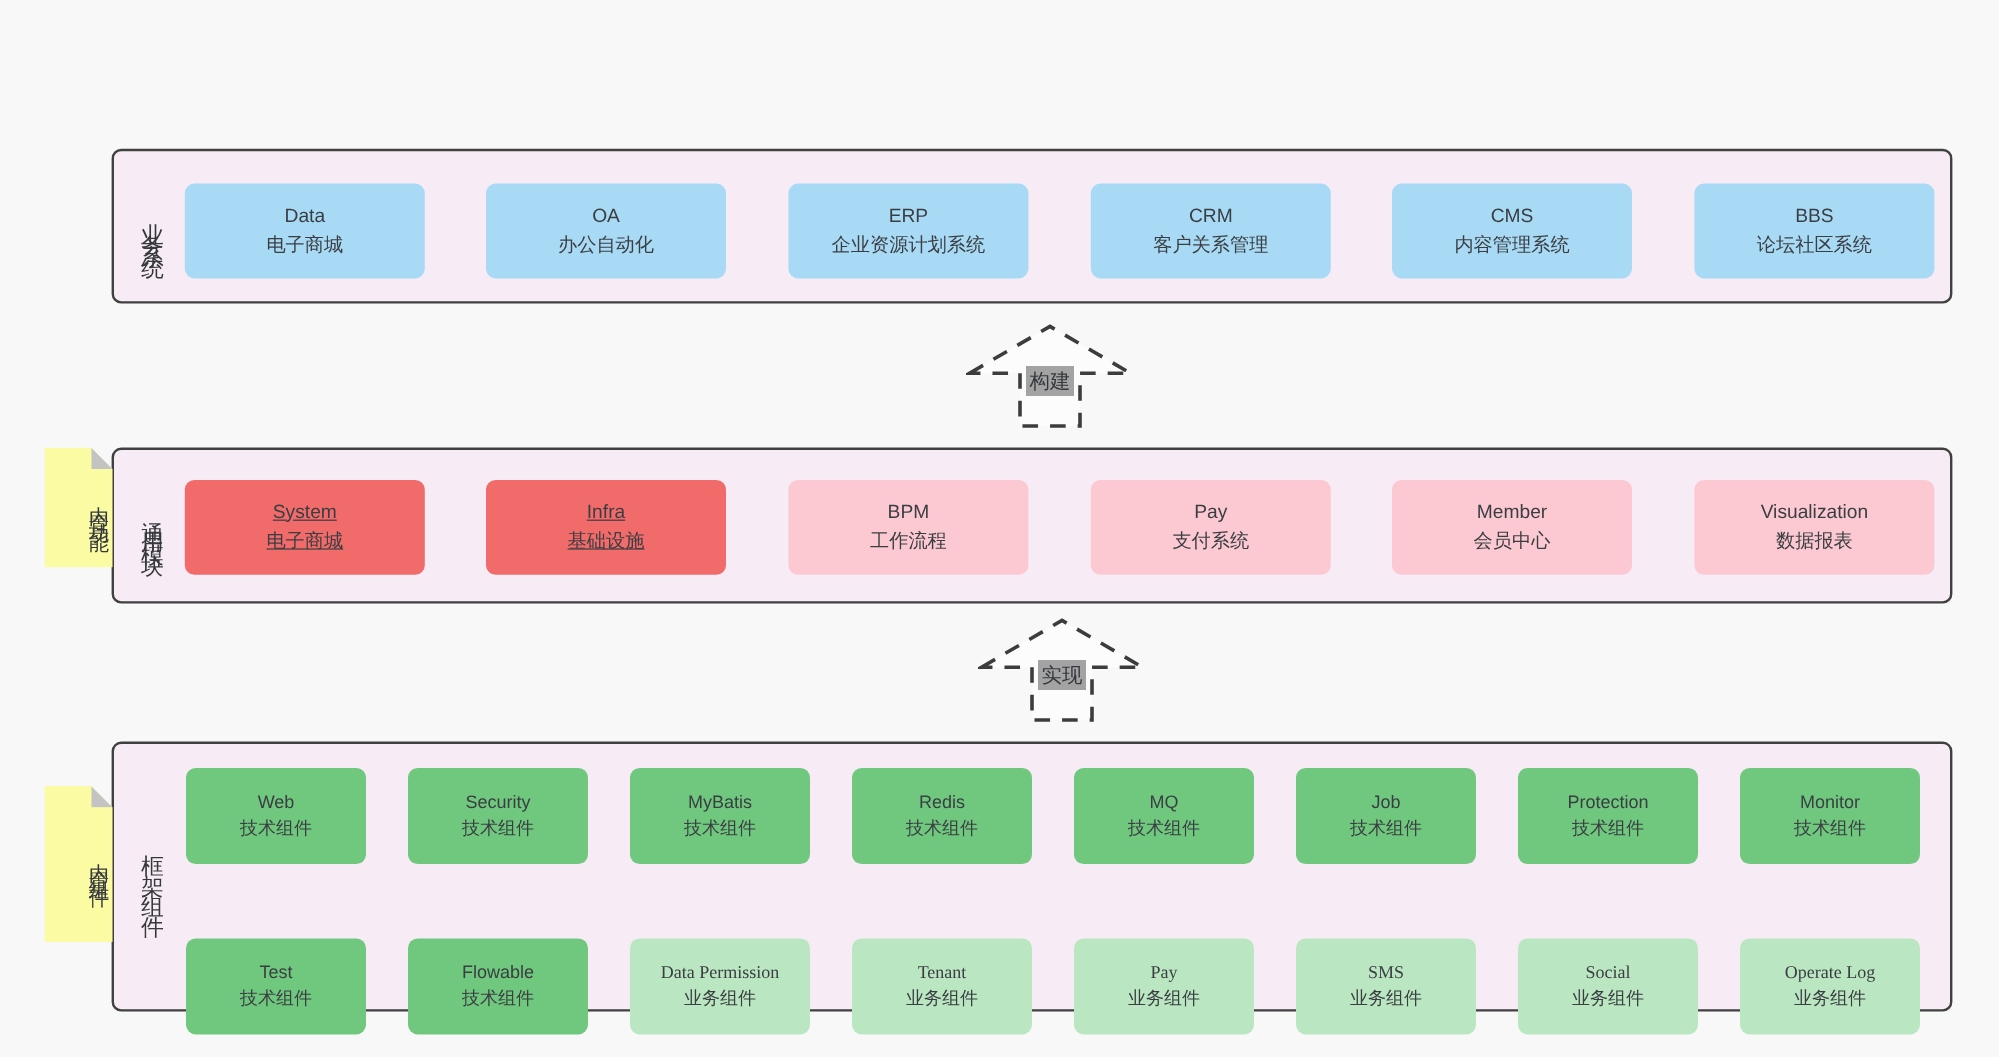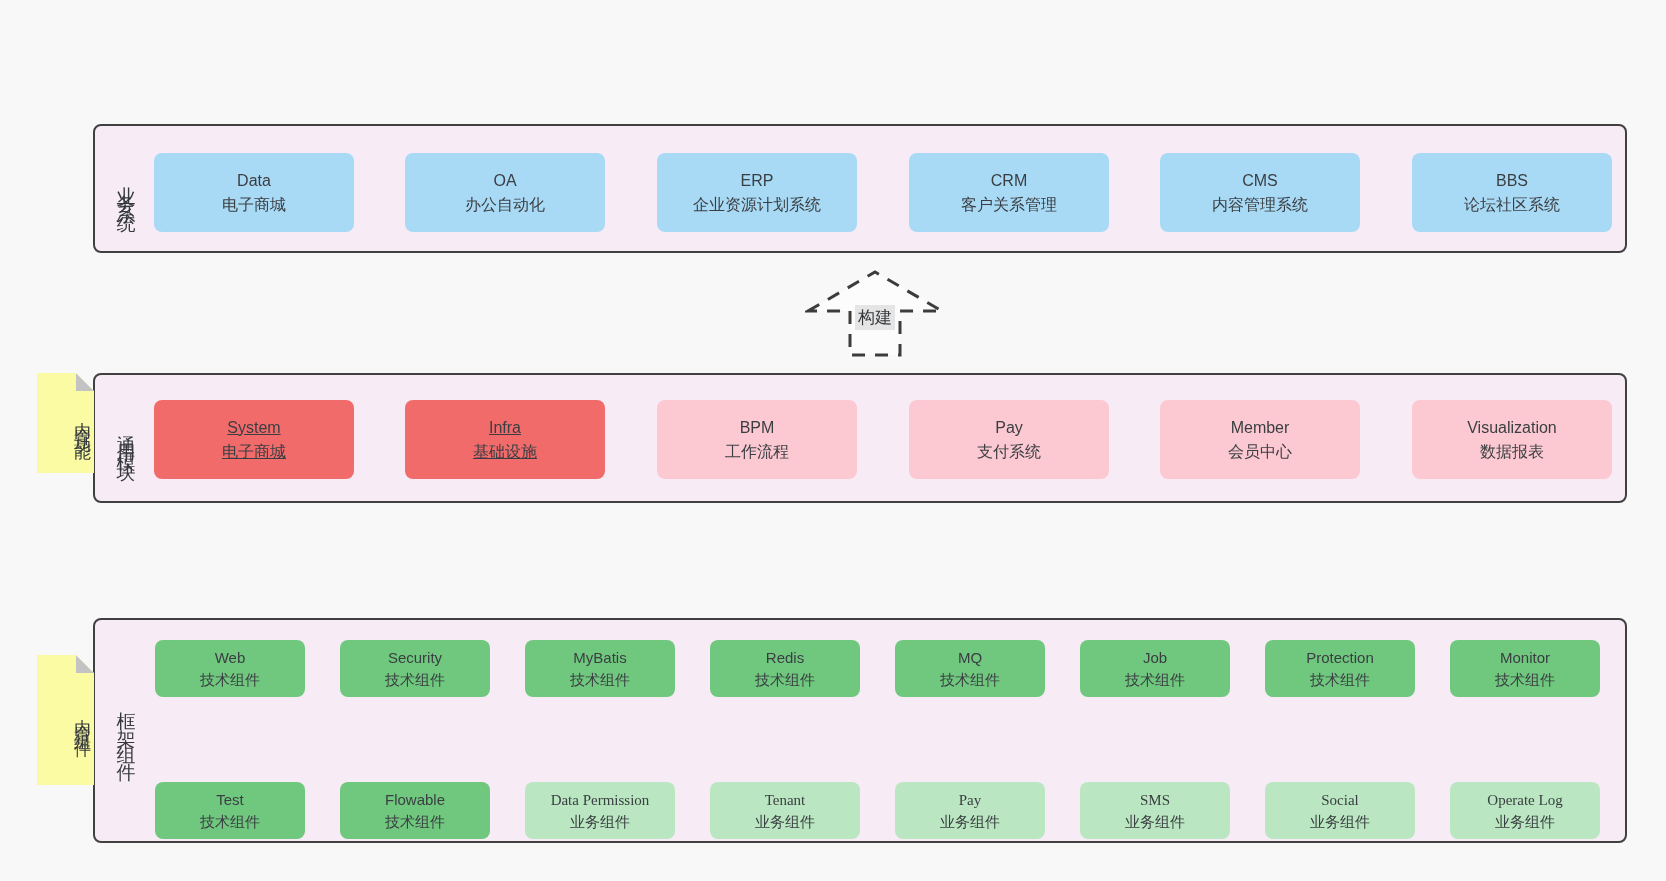--- a/index.html
+++ b/index.html
@@ -47,21 +47,21 @@
     flex-direction:column;
     align-items:center;
     justify-content:center;
     text-align:center;
     border-radius:8px;
     padding:0 12px;
   }
   .box .t, .box .s { line-height:24px; font-size:16px; }
   .band-row1 .box { top:27px; height:79px; width:200px; }
   #band-modules .box { top:25px; height:79px; width:200px; }
-  #band-framework .box { width:150px; height:57px; padding:4px 16px; }
+  #band-framework .box { width:150px; height:80px; padding:4px 16px; }
   #band-framework .box .t, #band-framework .box .s { font-size:15px; line-height:22px; }
   #band-framework .row-top .box { top:20px; }
   #band-framework .row-bottom .box { top:142px;margin-top:20px; }
 
   .blue  { background: var(--blue,  #a8daf5); }
   .red   { background: var(--red,   #f26b6b); text-decoration: underline; }
   .pink  { background: var(--pink,  #fcc9d2); }
   .g1    { background: var(--green-dark,  #70c87f); }
   .g2    { background: var(--green-light, #bae7c1); font-family: Liberation Serif, serif; }
 
@@ -93,21 +93,21 @@
 
   
   .arrow { position:absolute; width:140px; height:90px; z-index:0; }
   #arrow-build { left:805px; top:269px; }
   #arrow-implement { left:815px; top:514px; }
   .arrow svg { position:absolute; inset:0; }
   .arrow-label {
     position:absolute;
     left:50%; top:36px;
     transform:translateX(-50%);
-    background:#e5e5e5;
+    background:#a3a3a3;
     padding:1px 3px;
     font-size:17px;
     color:#35393c;
     white-space:nowrap;
   }
 </style>
 </head>
 <body>
 
 <div class="canvas">
@@ -172,20 +172,26 @@
         <div class="t">Member</div>
         <div class="s">会员中心</div>
       </div>
       <div class="box pink" style="left:1317px">
         <div class="t">Visualization</div>
         <div class="s">数据报表</div>
       </div>
     </div>
   </div>
 
+  <div class="arrow" id="arrow-implement">
+    <svg viewBox="0 0 140 90">
+      <polygon points="3,42 70,3 137,42 95,42 95,86 45,86 45,42" fill="#fcfcfc" stroke="#3c3c3c" stroke-width="3" stroke-dasharray="13 10"></polygon>
+    </svg>
+    <div class="arrow-label">实现</div>
+  </div>
 
   <div class="band" id="band-framework">
     <div class="band-label">框架组件</div>
 
     <div class="row-top">
       <div class="box g1" style="left:60px">
         <div class="t">Web</div>
         <div class="s">技术组件</div>
       </div>
       <div class="box g1" style="left:245px">

